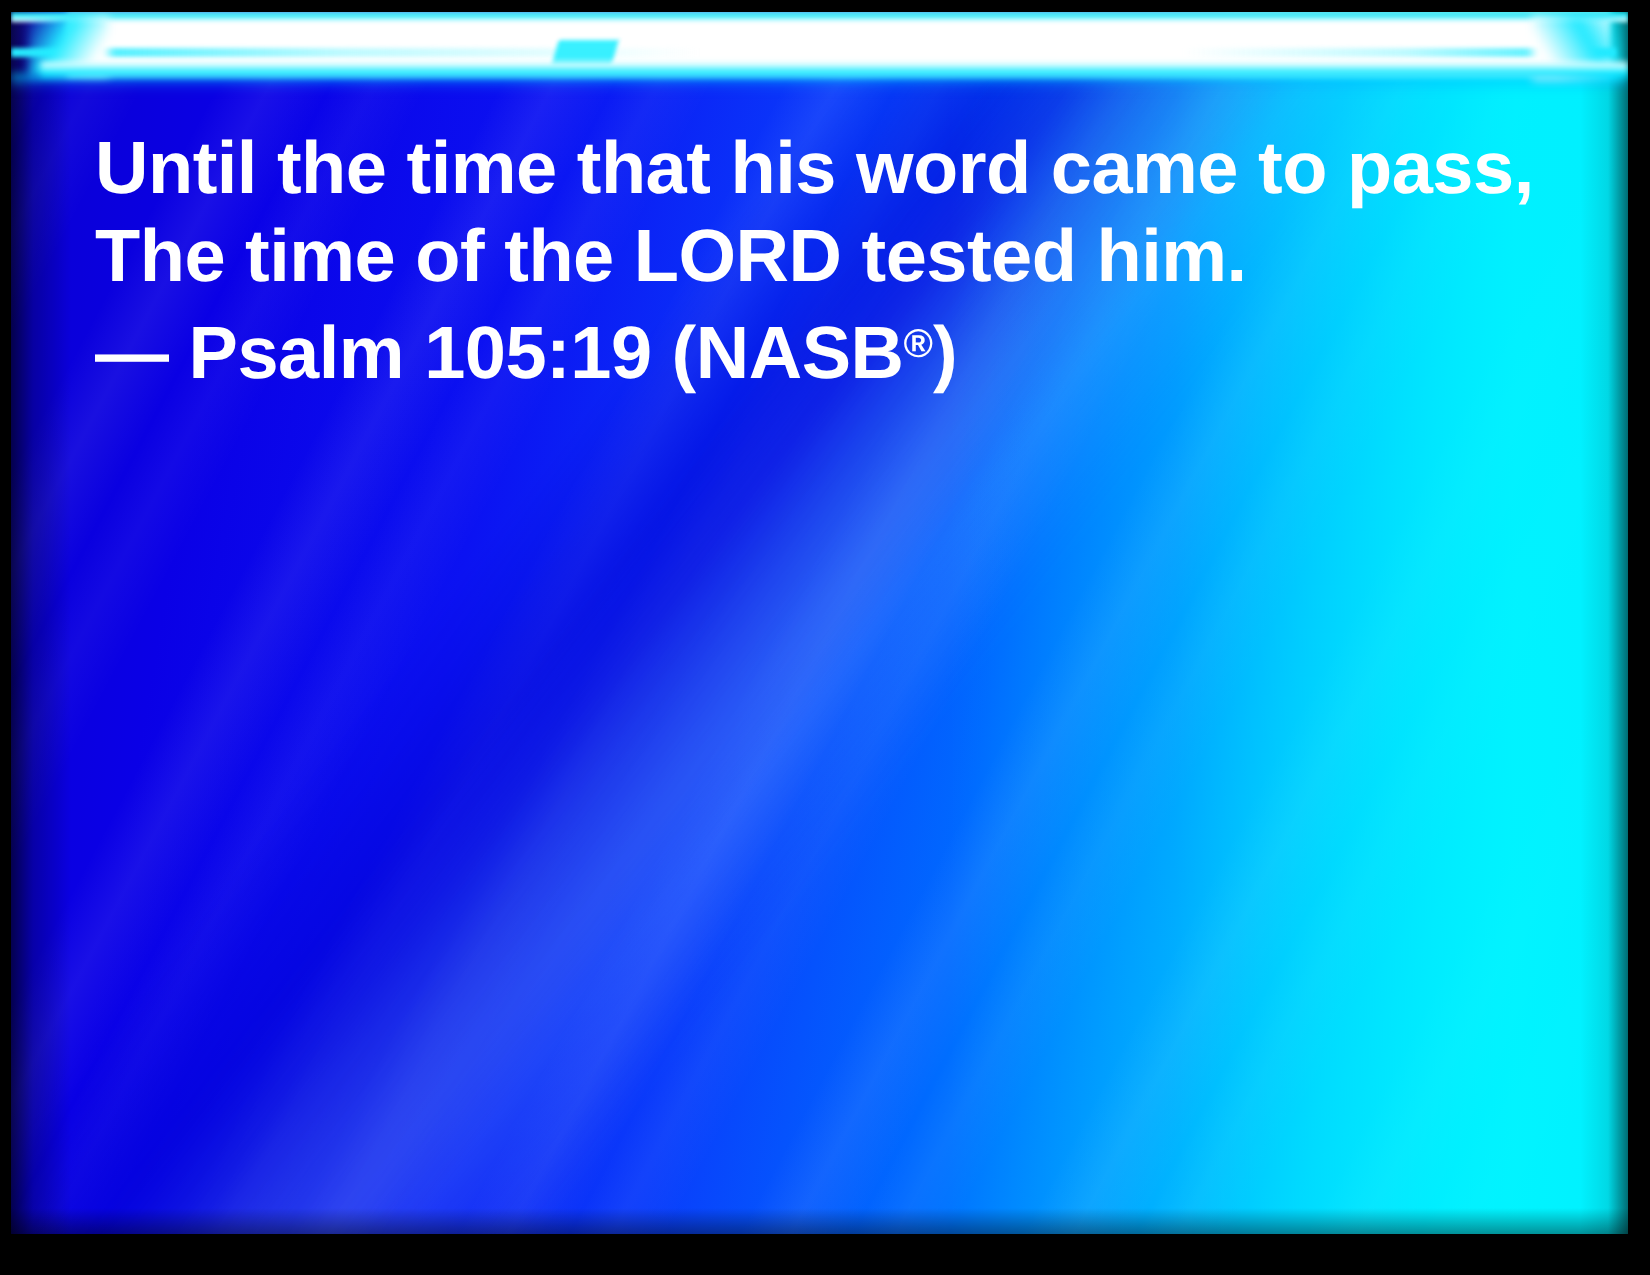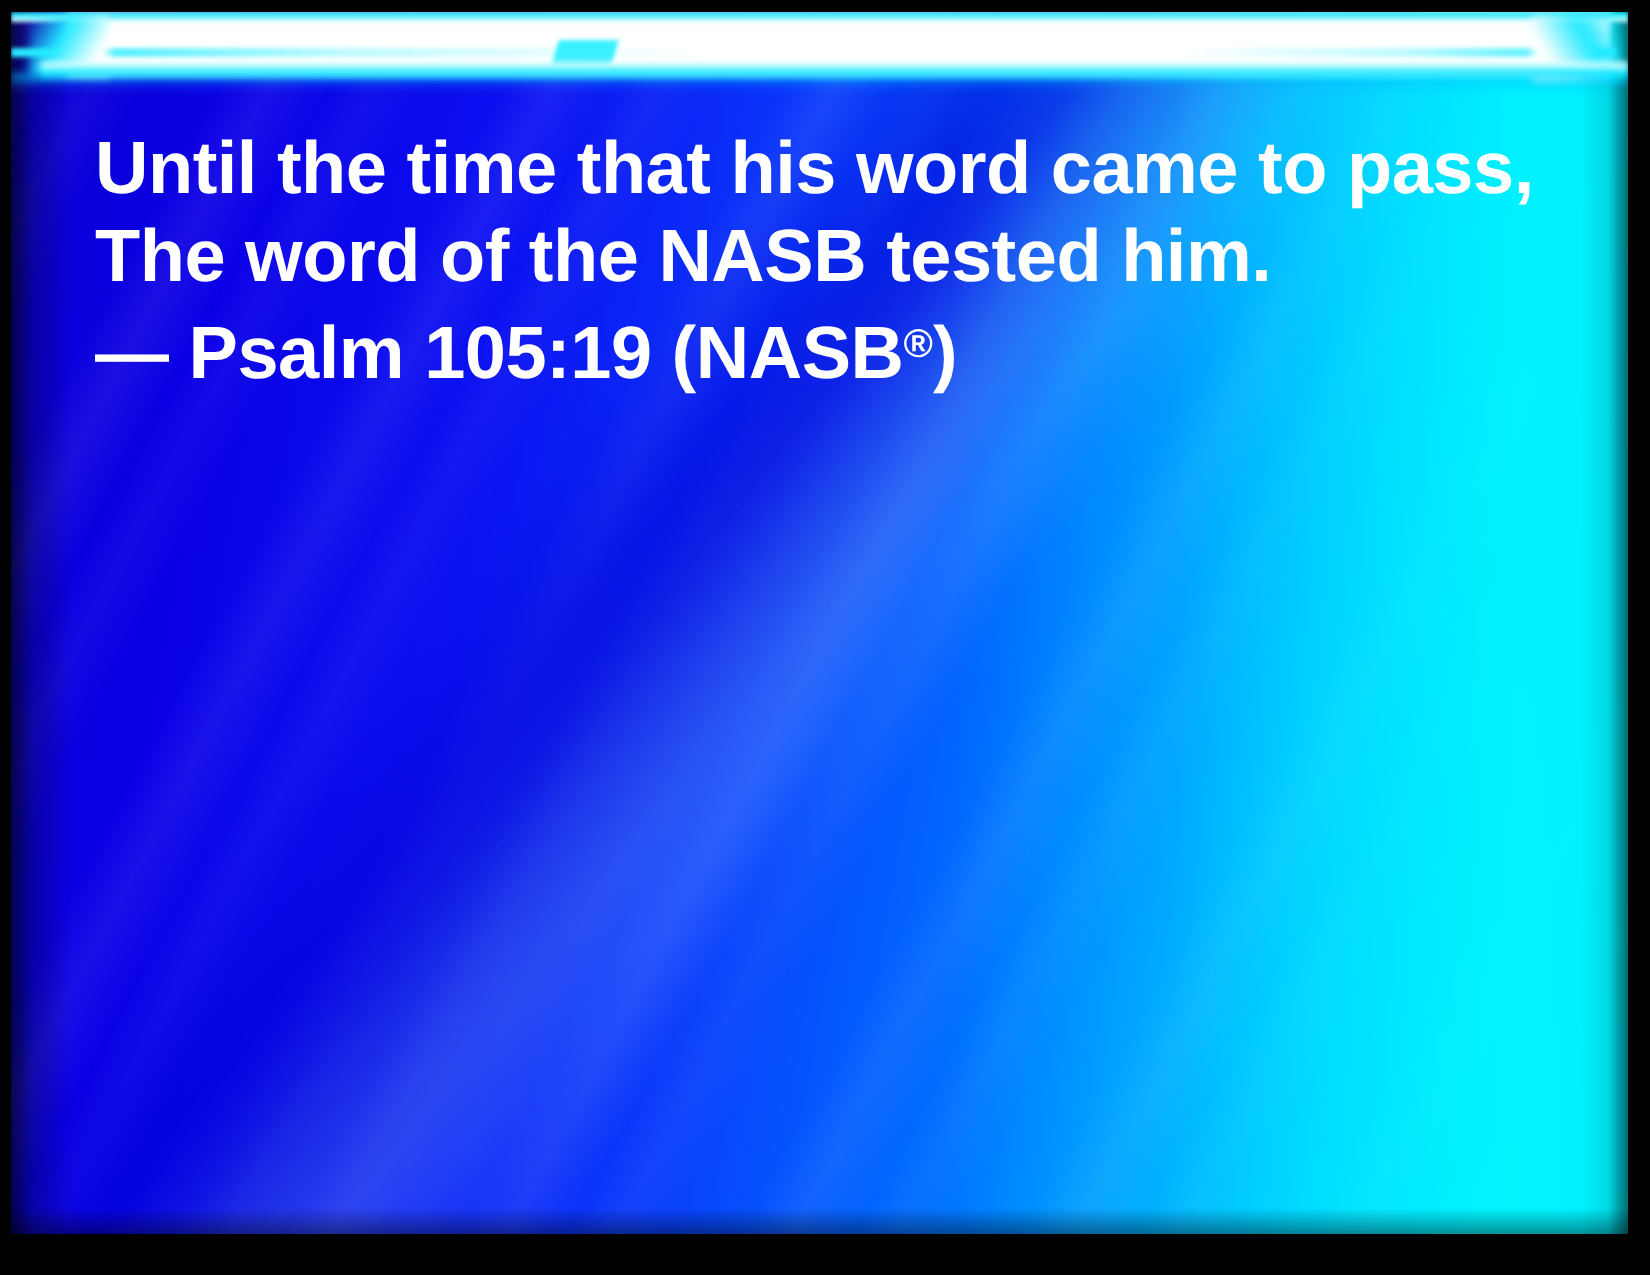--- a/index.html
+++ b/index.html
@@ -279,18 +279,18 @@
       <div class="glow-cyan-mid-r"></div>
       <div class="glow-notch"></div>
       <div class="glow-left-wedge"></div>
       <div class="glow-right-wedge"></div>
       <div class="glow-cyan-bottom"></div>
       <div class="glow-underglow"></div>
     </div>
 
     <div class="verse">
       <span class="verse-line">Until the time that his word came to pass,</span>
-      <span class="verse-line">The word of the NASB tested him.</span>
+      <span class="verse-line">The time of the LORD tested him.</span>
       <span class="verse-line attribution"><span>— Psalm 105:19 (NASB</span><span class="reg-mark">®</span><span>)</span></span>
     </div>
 
   </div>
 </div>
 
 </body></html>

